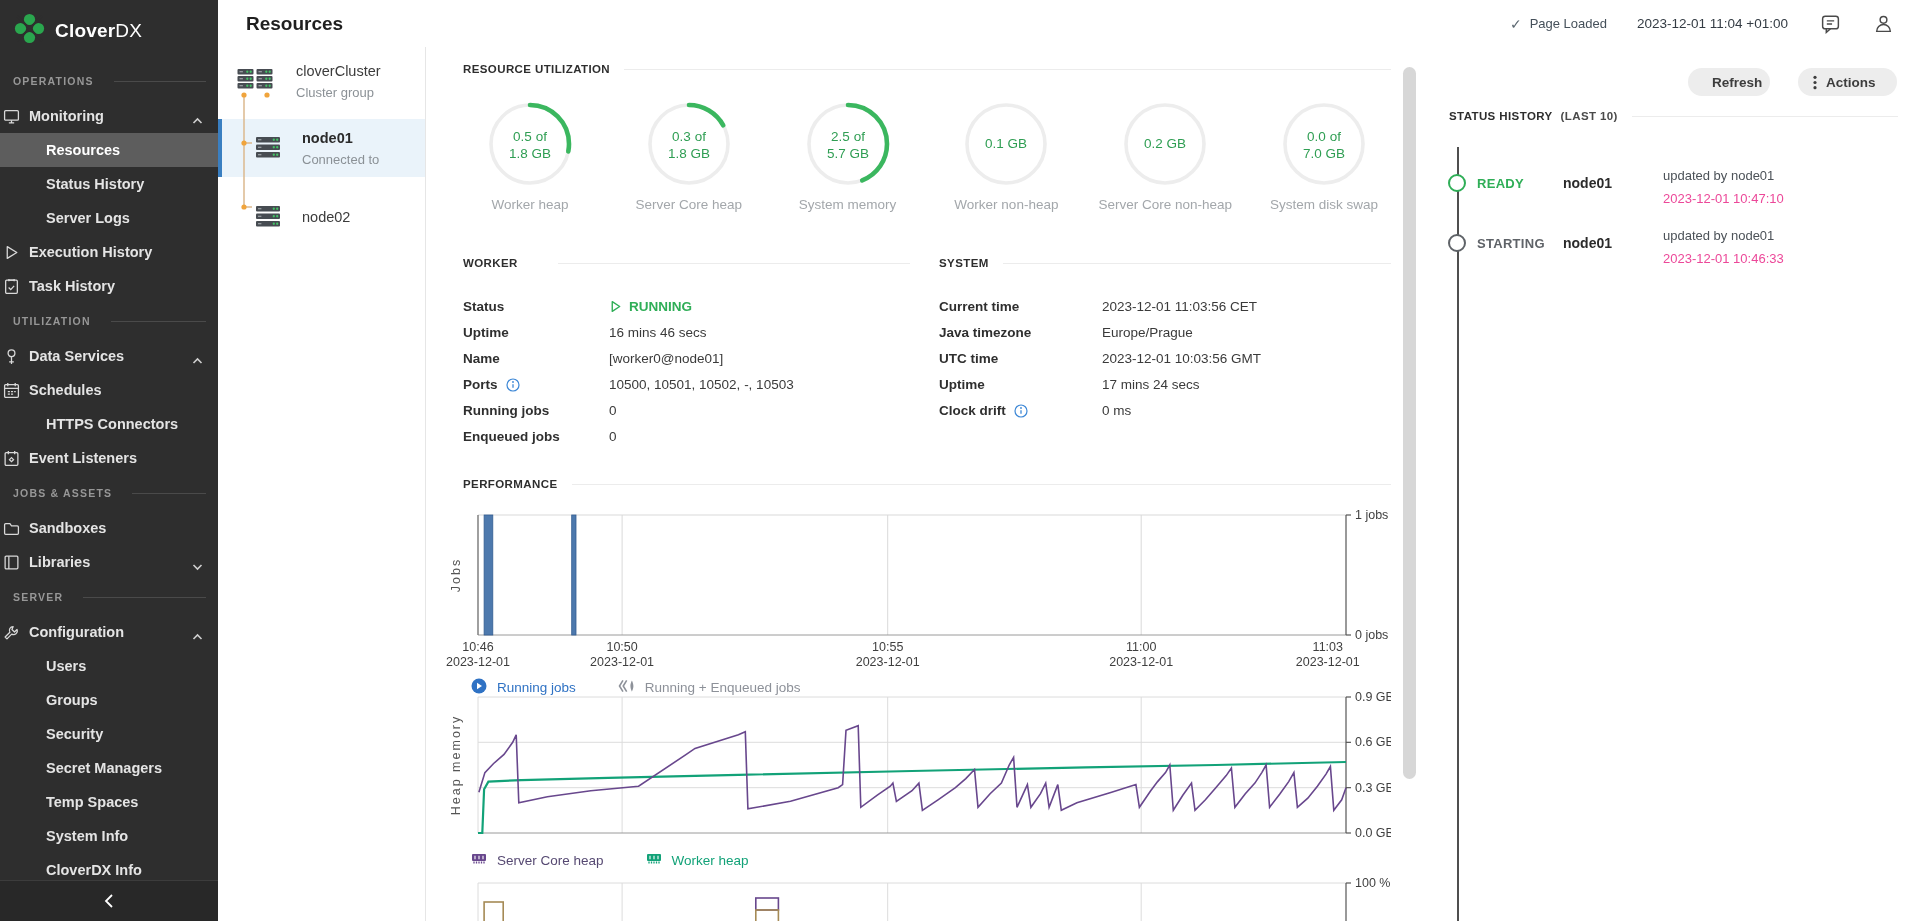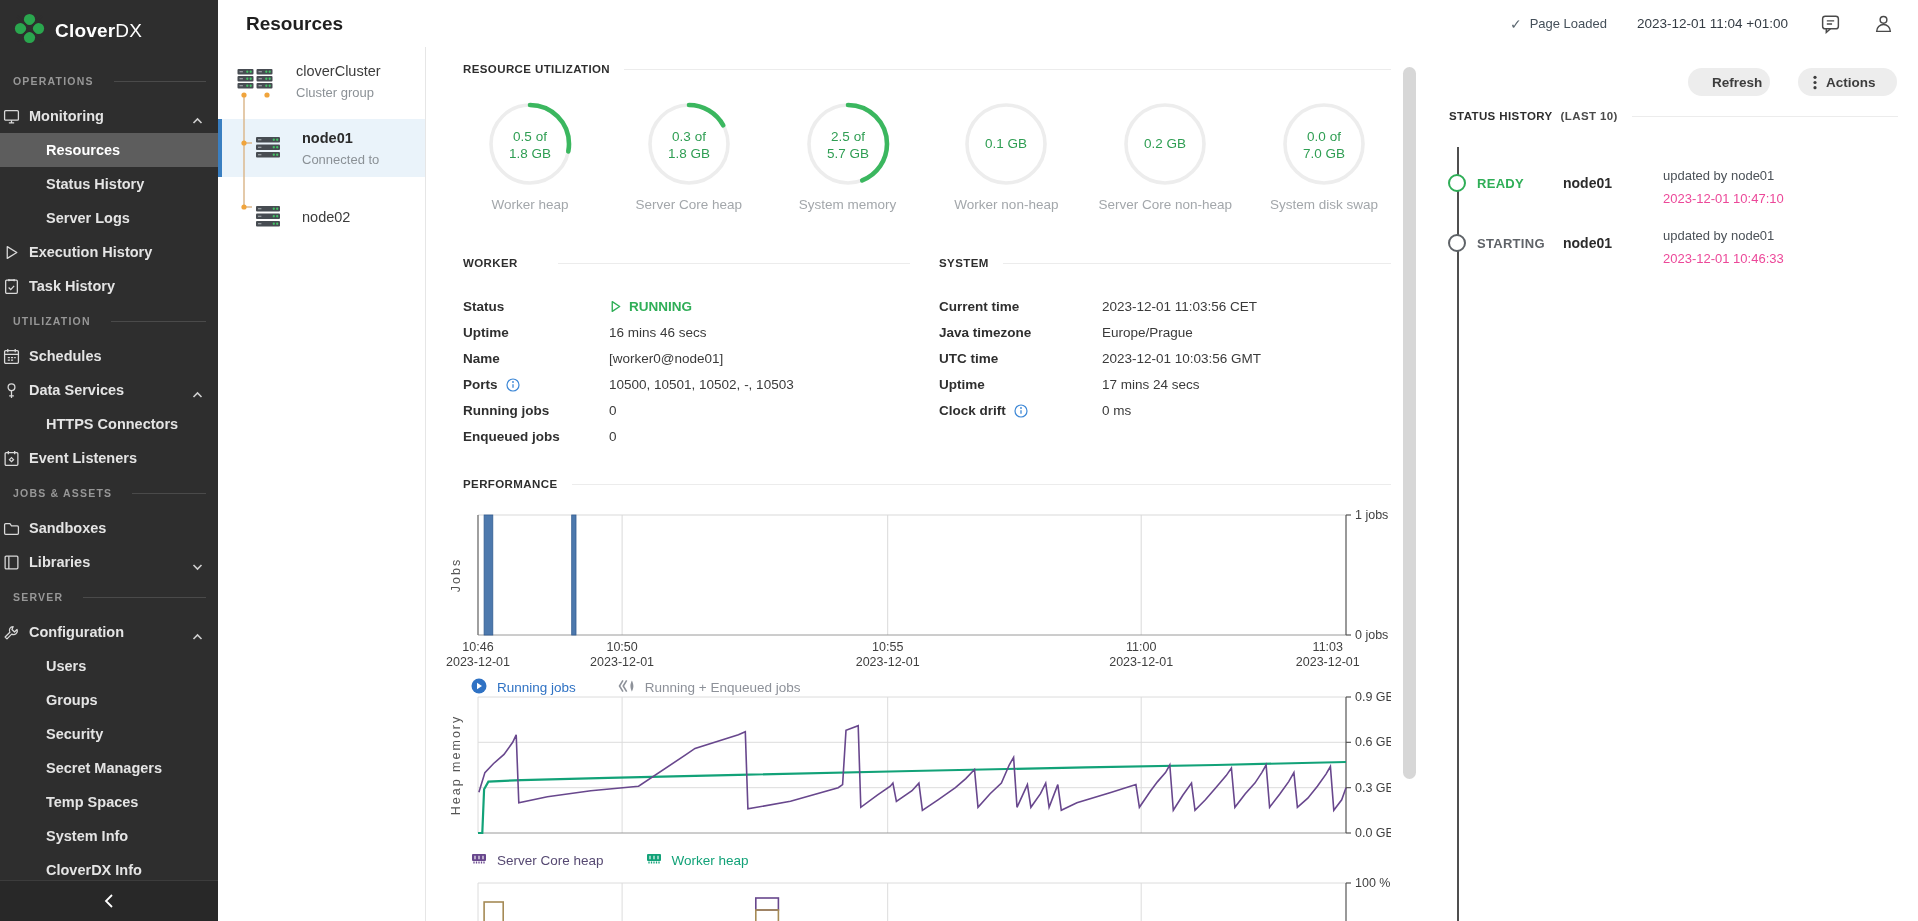--- a/index.html
+++ b/index.html
@@ -135,34 +135,34 @@
               <path d="M5.5 2h5M5.5 1v2M10.5 1v2M5.3 9l2 2 3.2-3.6"></path>
             </svg></span>
           <span>Task History</span>
         </div>
         <div class="nsec">
           <span>UTILIZATION</span>
           <span class="rule"></span>
         </div>
         <div class="nitem">
           <span class="ic"><svg viewBox="0 0 16 16">
-              <rect x="1.5" y="2.5" width="13" height="12" rx="1"></rect>
-              <path d="M1.5 6h13M4.5 1v3M11.5 1v3M4.5 9h2M7.5 9h2M10.5 9h1.5M4.5 11.5h2M7.5 11.5h2"></path>
-            </svg></span>
-          <span>Schedules</span>
-        </div>
-        <div class="nitem">
-          <span class="ic"><svg viewBox="0 0 16 16">
               <circle cx="8" cy="5" r="3.2"></circle>
               <path d="M8 8.2V15M5.8 13h4.4"></path>
             </svg></span>
           <span>Data Services</span>
           <span class="chev"><svg viewBox="0 0 11 8">
               <path d="M1.5 6L5.5 2l4 4"></path>
             </svg></span>
+        </div>
+        <div class="nitem">
+          <span class="ic"><svg viewBox="0 0 16 16">
+              <rect x="1.5" y="2.5" width="13" height="12" rx="1"></rect>
+              <path d="M1.5 6h13M4.5 1v3M11.5 1v3M4.5 9h2M7.5 9h2M10.5 9h1.5M4.5 11.5h2M7.5 11.5h2"></path>
+            </svg></span>
+          <span>Schedules</span>
         </div>
         <div class="nitem sub">
           <span>HTTPS Connectors</span>
         </div>
         <div class="nitem">
           <span class="ic"><svg viewBox="0 0 16 16">
               <rect x="2" y="2.5" width="12" height="12" rx="1"></rect>
               <path d="M5 1v3M11 1v3M8 7.2l1.9 1.9L8 11 6.1 9.1z"></path>
             </svg></span>
           <span>Event Listeners</span>

